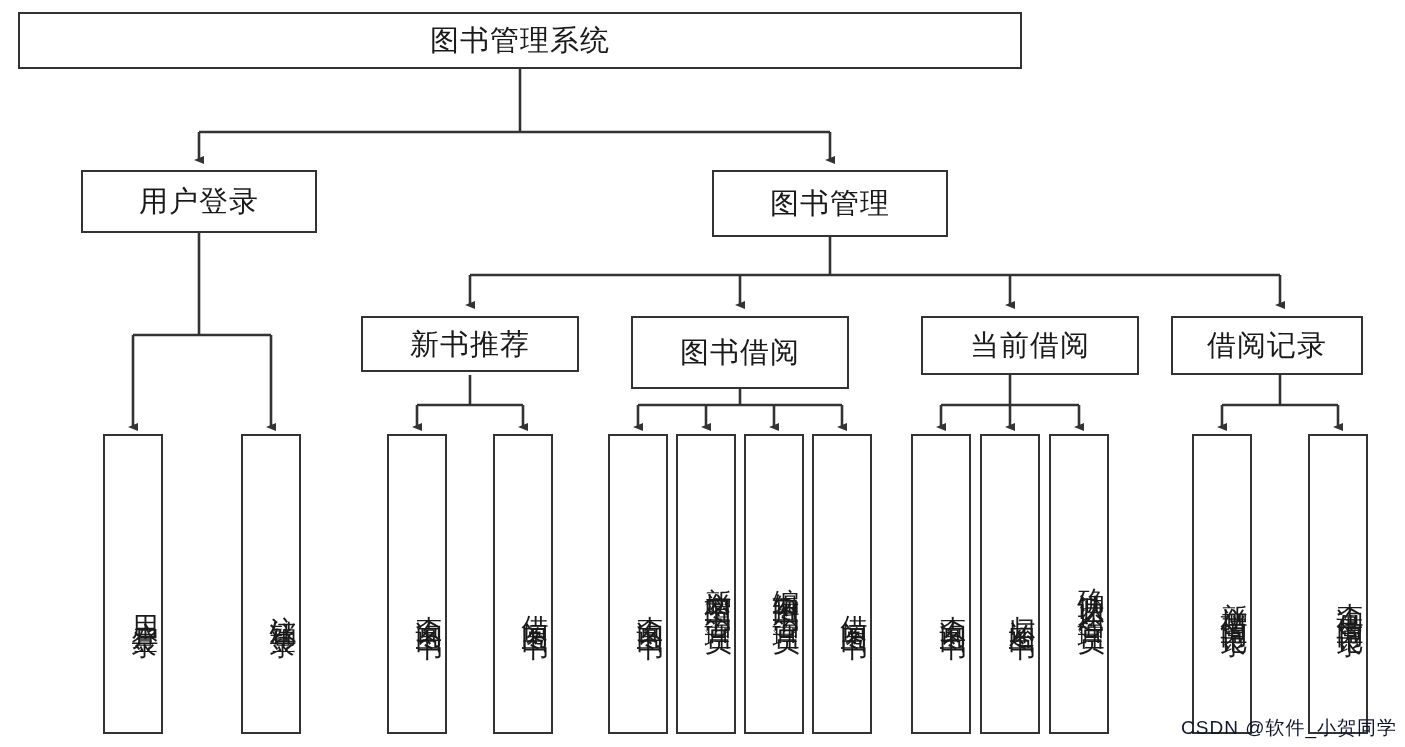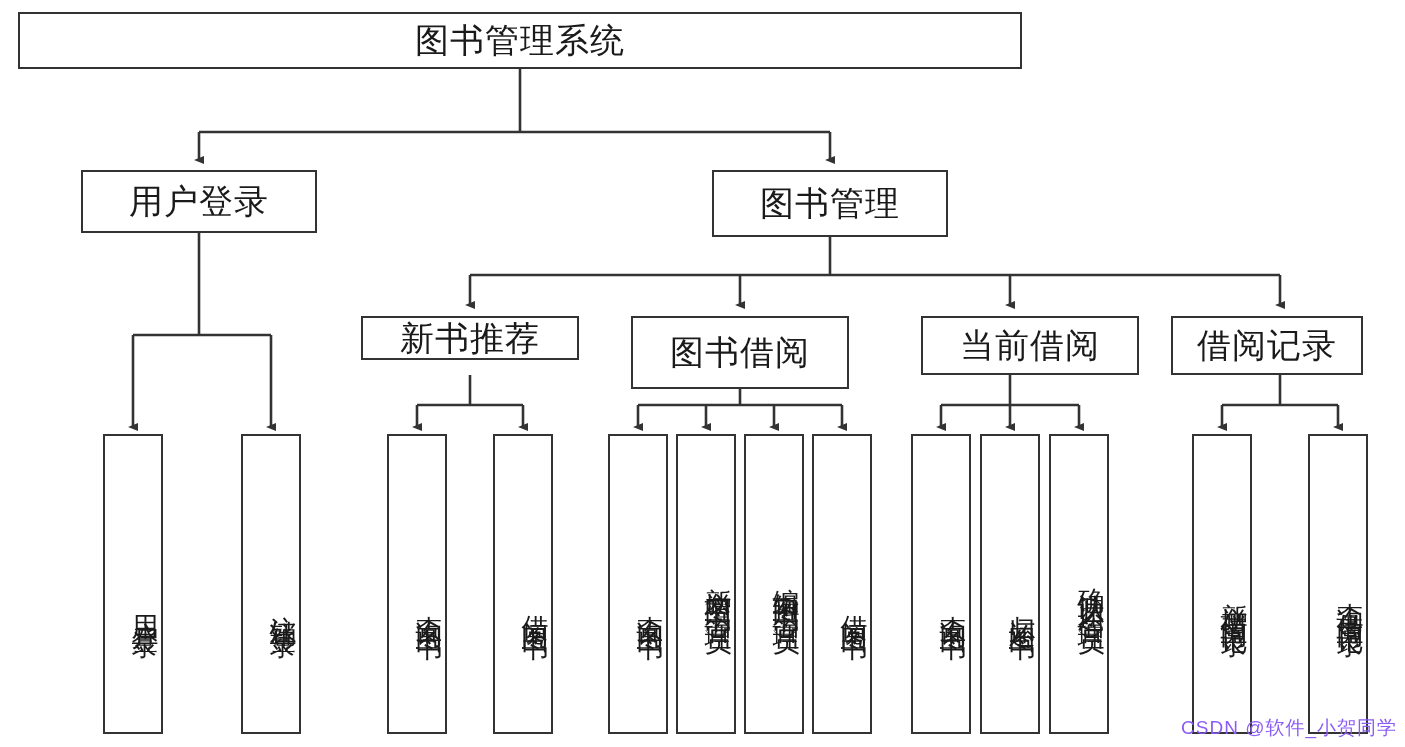--- a/index.html
+++ b/index.html
@@ -31,21 +31,21 @@
     box-sizing: border-box;
     border: 2px solid #333333;
     background: #ffffff;
     display: flex;
     align-items: center;
     justify-content: center;
     color: #1a1a1a;
     letter-spacing: 1px;
   }
   .node.horiz {
-    font-size: 34px;
+    font-size: 29px;
     line-height: 1.2;
   }
   .node.vert {
     writing-mode: vertical-rl;
     text-orientation: upright;
     font-size: 27px;
     line-height: 1.25;
     letter-spacing: 6px;
     padding-top: 44px;
     align-items: flex-start;
@@ -55,21 +55,21 @@
     padding-top: 18px;
   }
   .node.vert.mid {
     padding-top: 30px;
   }
   .watermark {
     position: absolute;
     right: 8px;
     bottom: 6px;
     font-size: 19px;
-    color: #8b5cf6;
+    color: #0f172a;
     letter-spacing: 1px;
     white-space: nowrap;
   }
 </style>
 </head>
 <body>
 
 <div id="diagram">
 
   <svg id="edges" viewBox="0 0 1405 747" xmlns="http://www.w3.org/2000/svg">
@@ -126,21 +126,21 @@
     <span>图书管理系统</span>
   </div>
 
   <div class="node horiz" style="left:81px; top:170px; width:236px; height:63px;">
     <span>用户登录</span>
   </div>
   <div class="node horiz" style="left:712px; top:170px; width:236px; height:67px;">
     <span>图书管理</span>
   </div>
 
-  <div class="node horiz" style="left:361px; top:316px; width:218px; height:44px;">
+  <div class="node horiz" style="left:361px; top:316px; width:218px; height:56px;">
     <span>新书推荐</span>
   </div>
   <div class="node horiz" style="left:631px; top:316px; width:218px; height:73px;">
     <span>图书借阅</span>
   </div>
   <div class="node horiz" style="left:901px; top:316px; width:218px; height:59px;margin-left:20px;">
     <span>当前借阅</span>
   </div>
   <div class="node horiz" style="left:1171px; top:316px; width:192px; height:59px;align-items:center;">
     <span>借阅记录</span>

